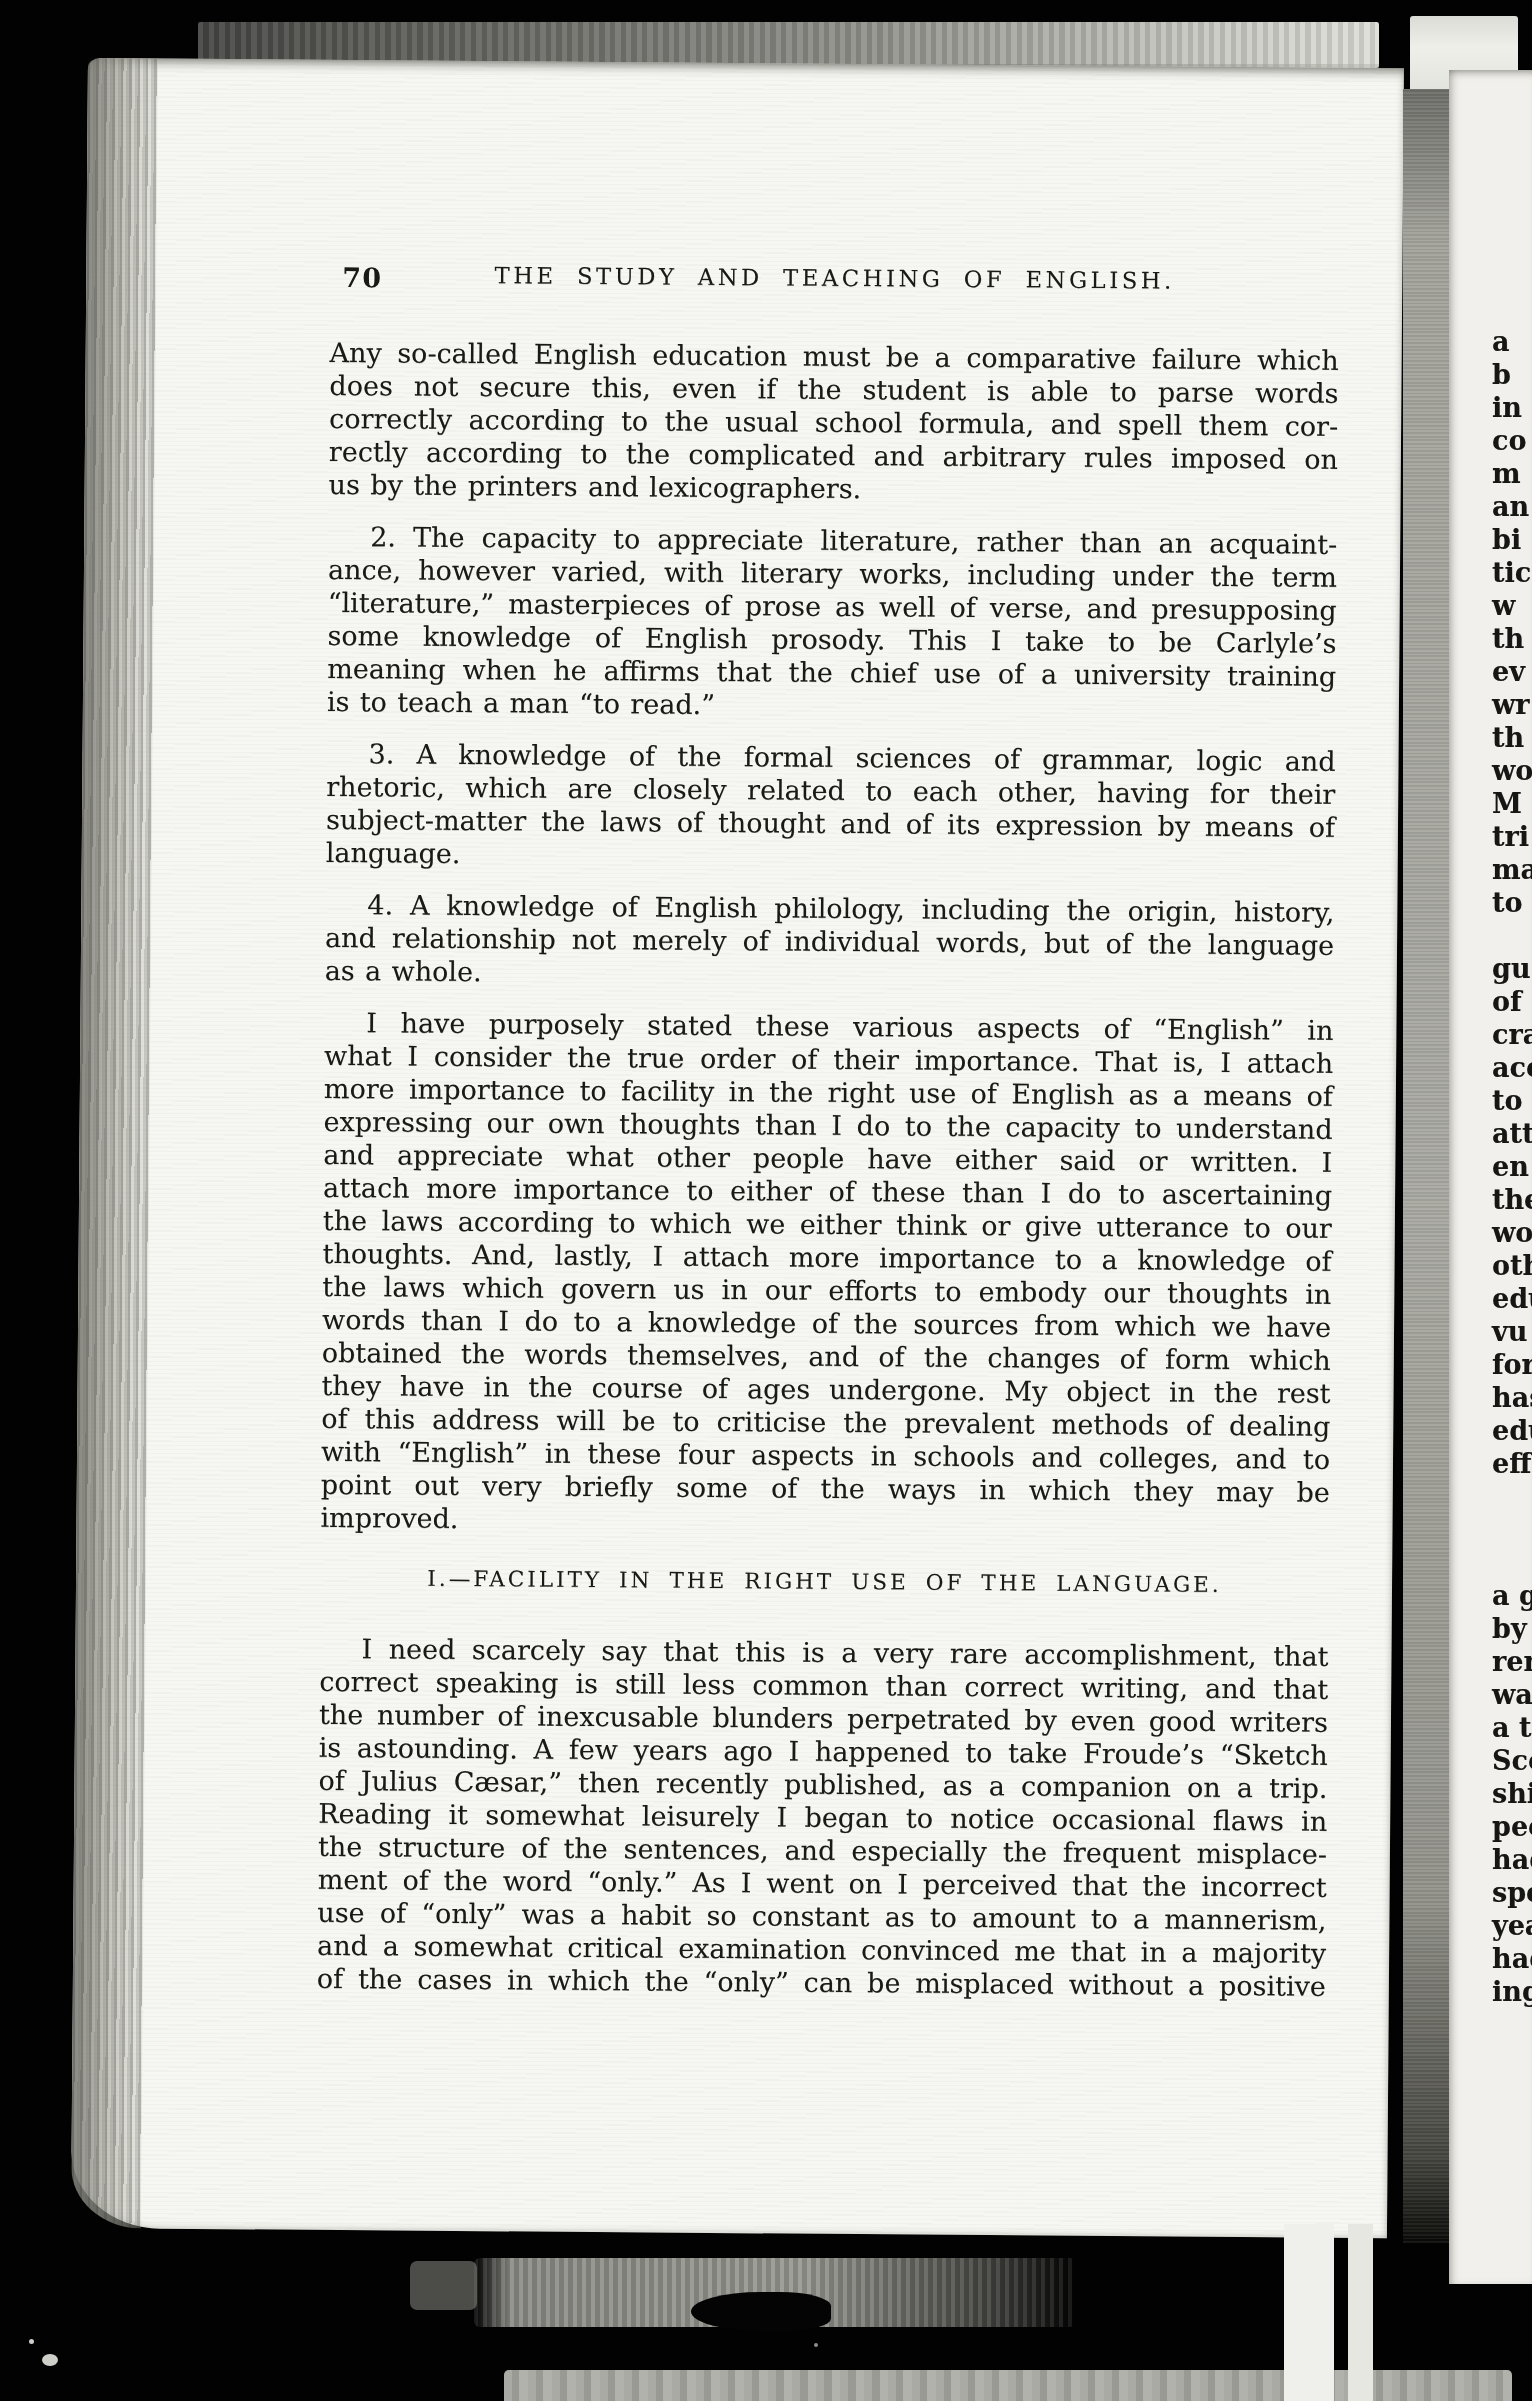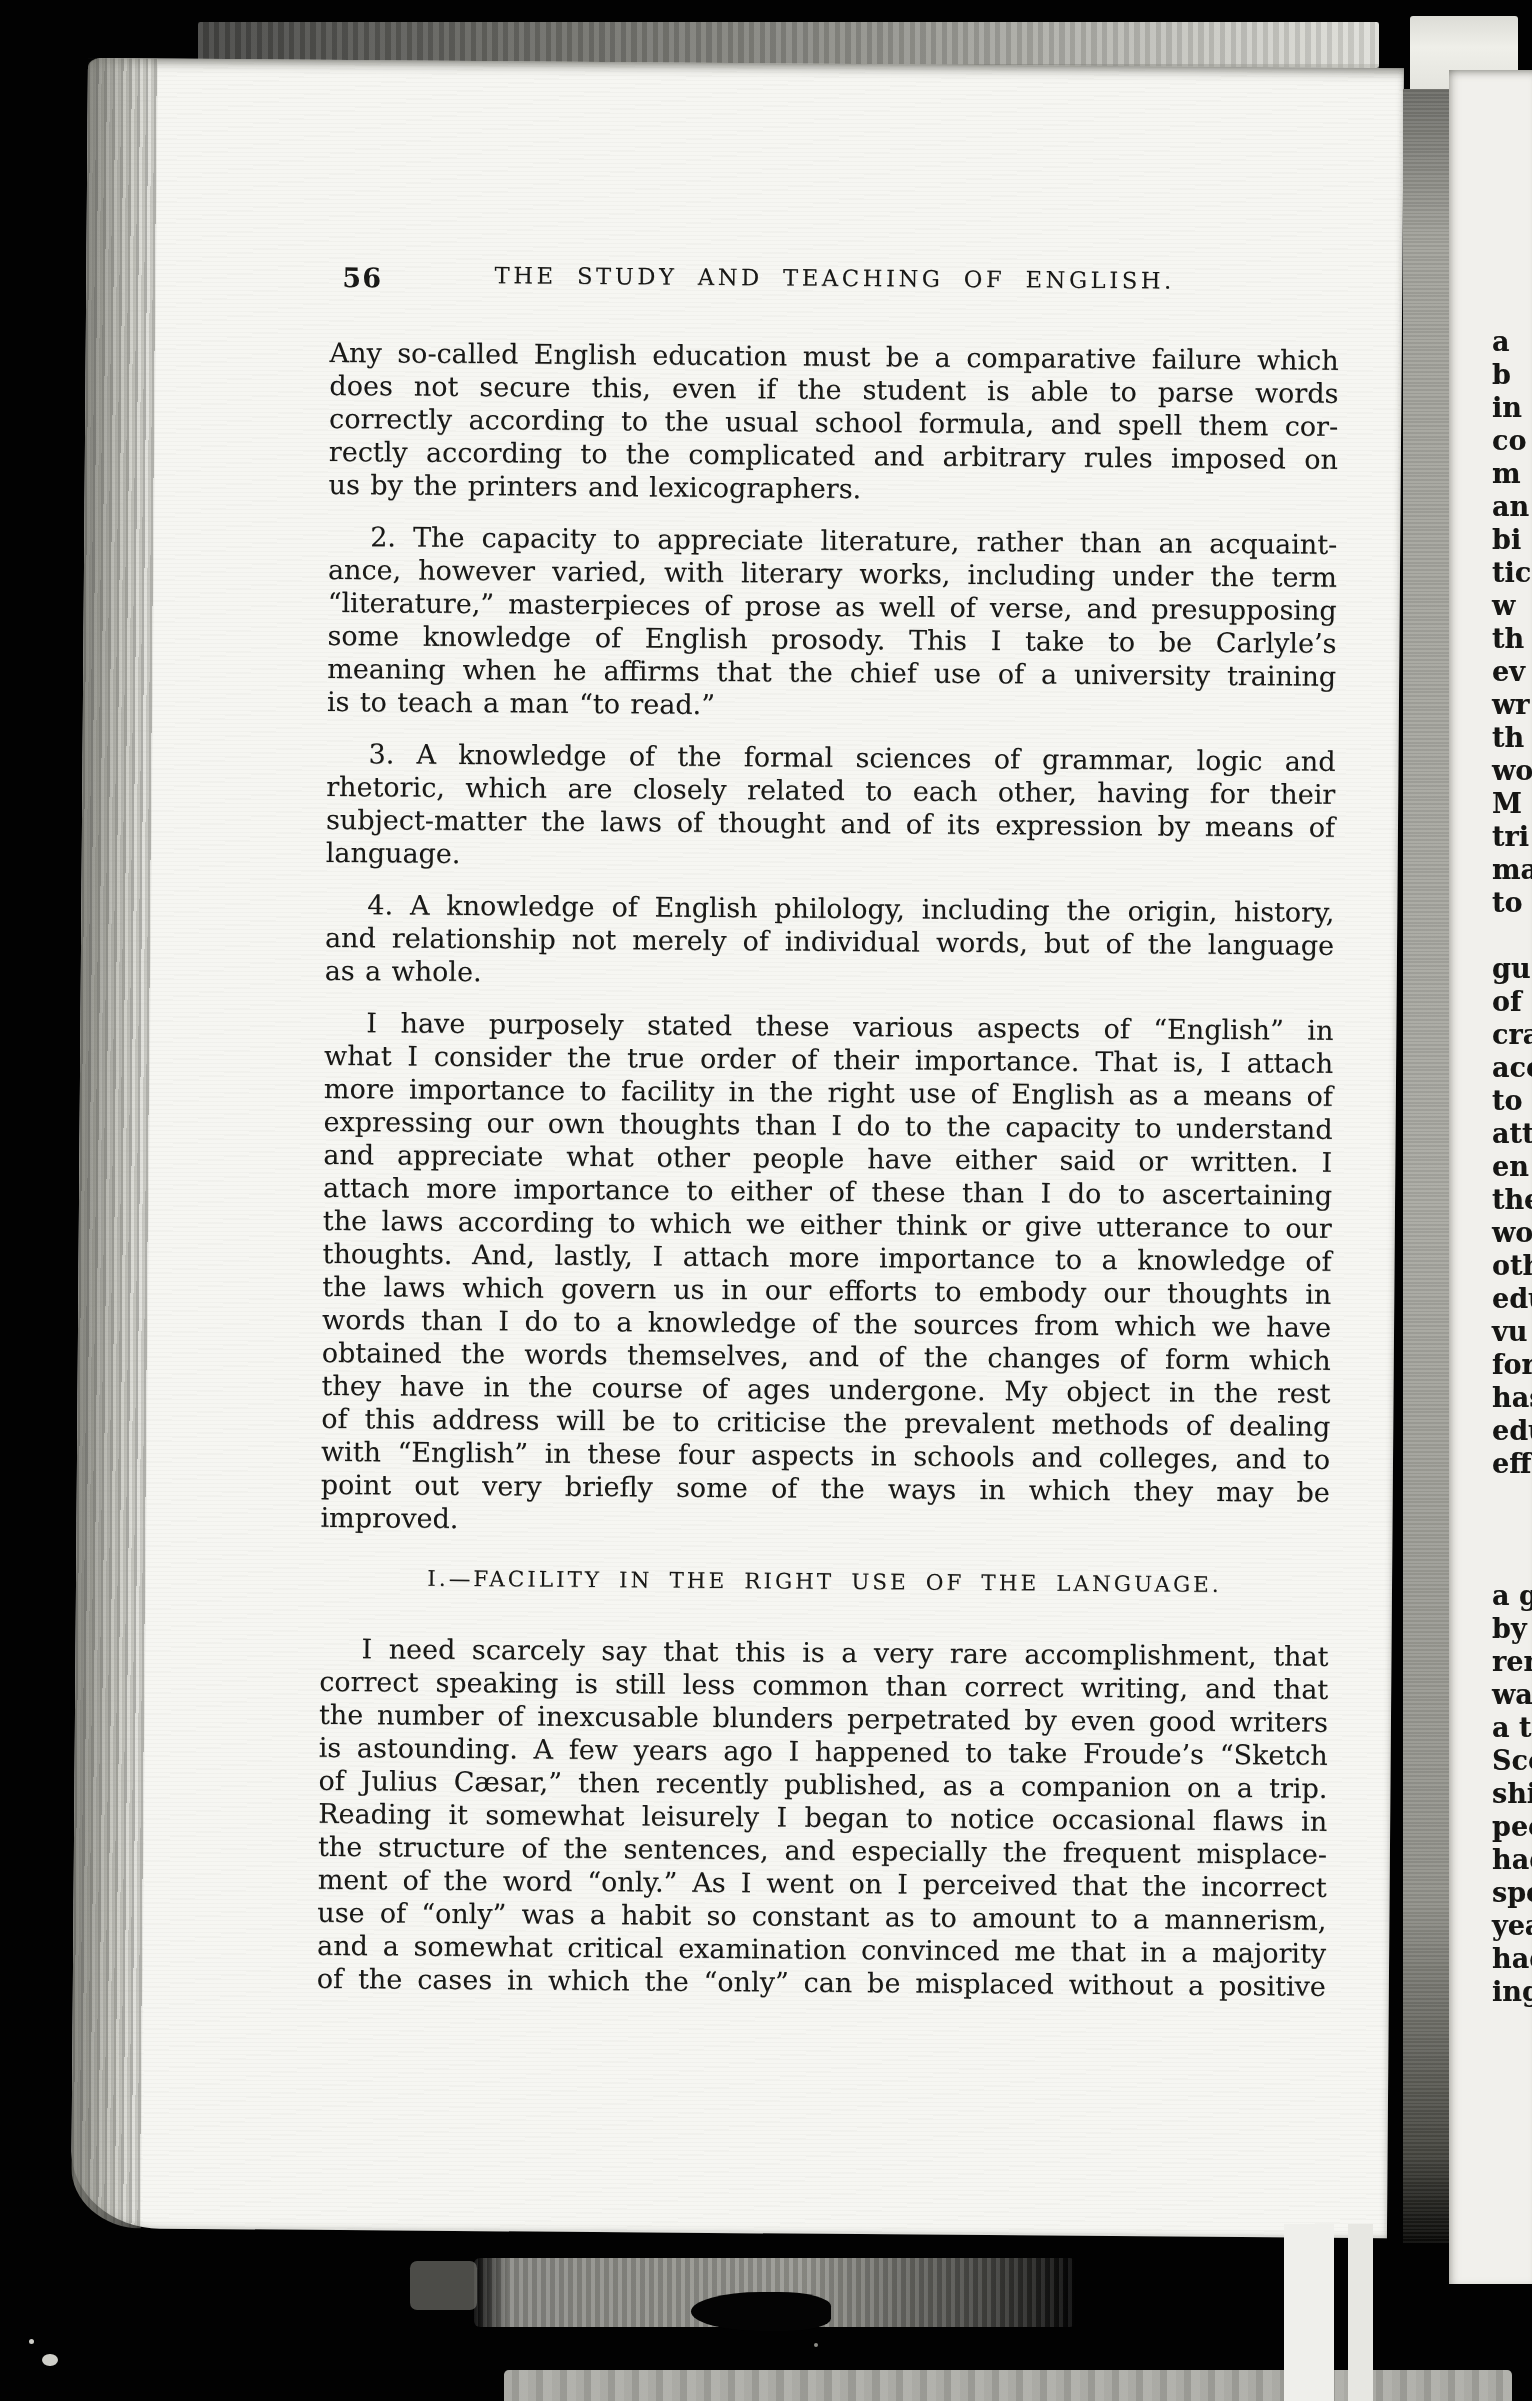--- a/index.html
+++ b/index.html
@@ -89,21 +89,21 @@
   <div class="top-band"></div>
   <div class="top-band-shadow"></div>
   <div class="top-tab-right"></div>
 
   <div class="page">
     <div class="page-edge"></div>
     <div class="page-grain"></div>
 
     <div class="page-inner">
       <div class="pg-header">
-        <span class="page-num">56</span>
+        <span class="page-num">70</span>
         <div class="running-title">THE STUDY AND TEACHING OF ENGLISH.</div>
       </div>
       <div class="body-text">
           <div class="para">
             <div class="line">Any so-called English education must be a comparative failure which</div>
             <div class="line">does not secure this, even if the student is able to parse words</div>
             <div class="line">correctly according to the usual school formula, and spell them cor-</div>
             <div class="line">rectly according to the complicated and arbitrary rules imposed on</div>
             <div class="line last">us by the printers and lexicographers.</div>
           </div>

